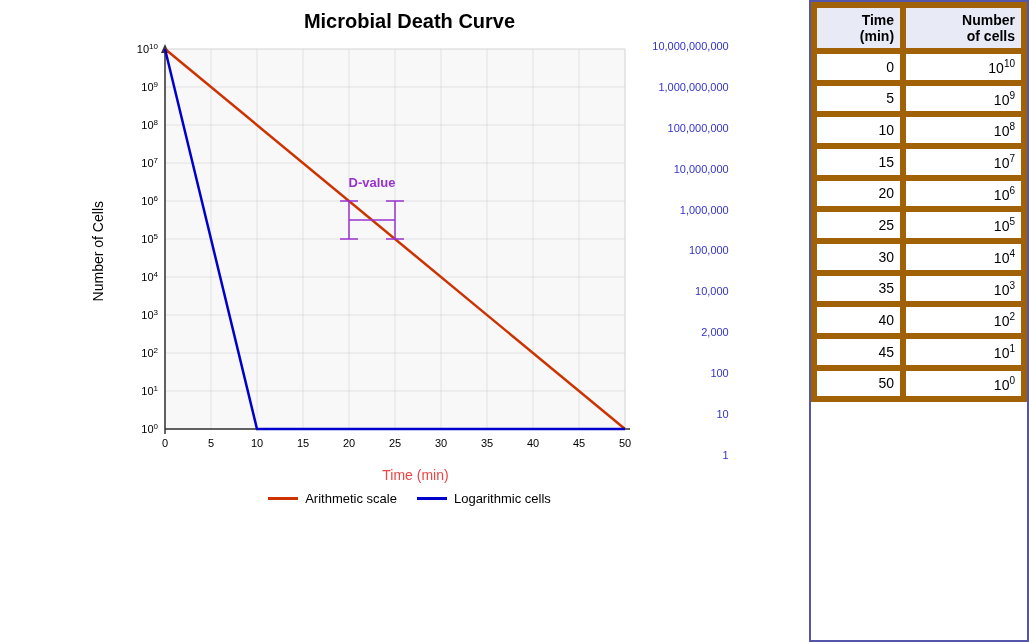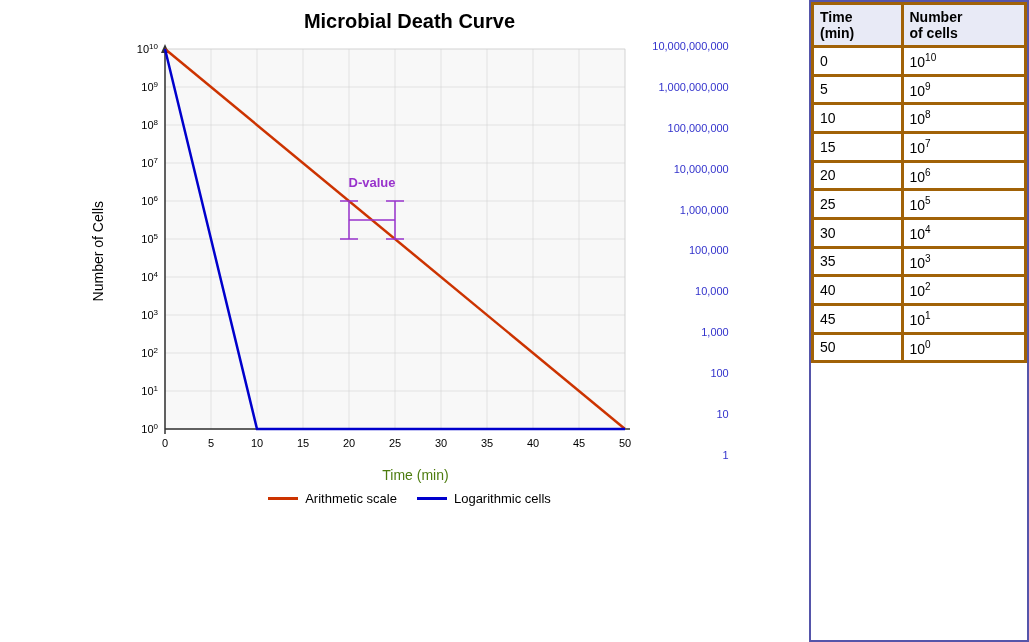--- a/index.html
+++ b/index.html
@@ -59,21 +59,21 @@
     }
 
     #right-axis-labels span {
       font-size: 11px;
       color: #3333cc;
       line-height: 1;
     }
 
     #x-label {
       font-size: 14px;
-      color: #4d7c0f;
+      color: #ef4444;
       text-align: center;
       margin-top: 4px;
       margin-left: 12px;
     }
 
     #legend {
       display: flex;
       flex-direction: row;
       align-items: center;
       gap: 20px;
@@ -102,22 +102,22 @@
       margin-top: 0;
       align-self: stretch;
     }
 
     #data-table {
       border-collapse: collapse;
       width: 100%;
     }
 
     #data-table th, #data-table td {
-      border: 3px solid #a16207;
-      text-align: left;
+      border: 6px solid #a16207;
+      text-align: right;
       padding: 4px 6px;
       font-size: 14px;
     }
 
     #data-table th {
       background: #e8eaf6;
       font-weight: bold;
       color: #000;
     }
 
@@ -215,21 +215,21 @@
     </div>
 
     <div id="right-axis-labels">
       <span>10,000,000,000</span>
       <span>1,000,000,000</span>
       <span>100,000,000</span>
       <span>10,000,000</span>
       <span>1,000,000</span>
       <span>100,000</span>
       <span>10,000</span>
-      <span>1,000</span>
+      <span>2,000</span>
       <span>100</span>
       <span>10</span>
       <span>1</span>
     </div>
   </div>
 
   <div id="x-label">Time (min)</div>
 
   <div id="legend">
     <div class="legend-item">

